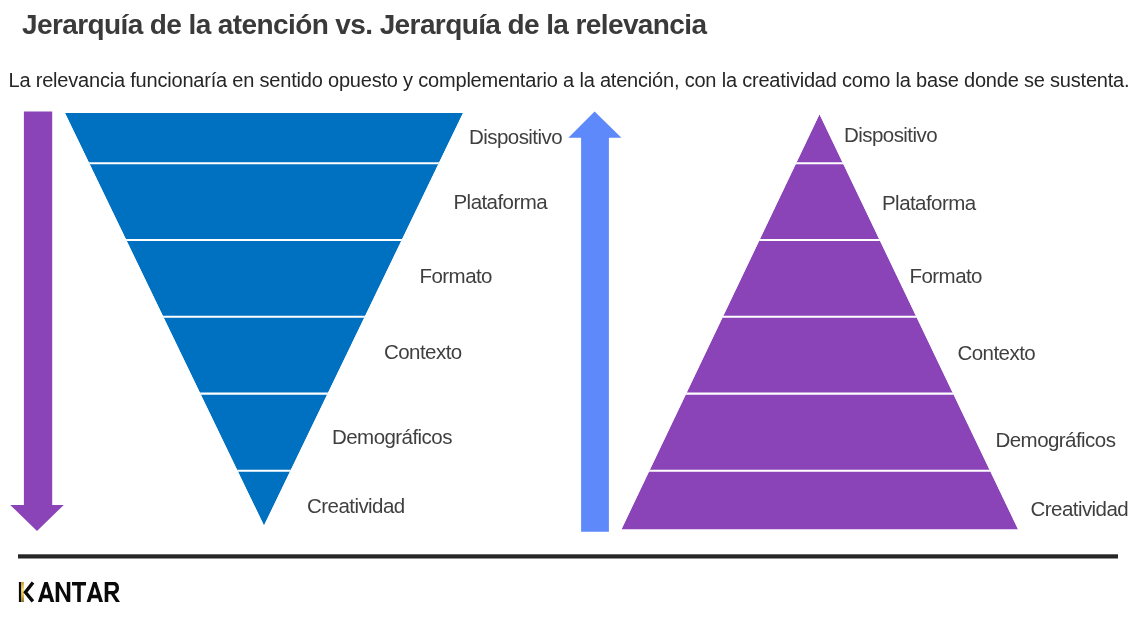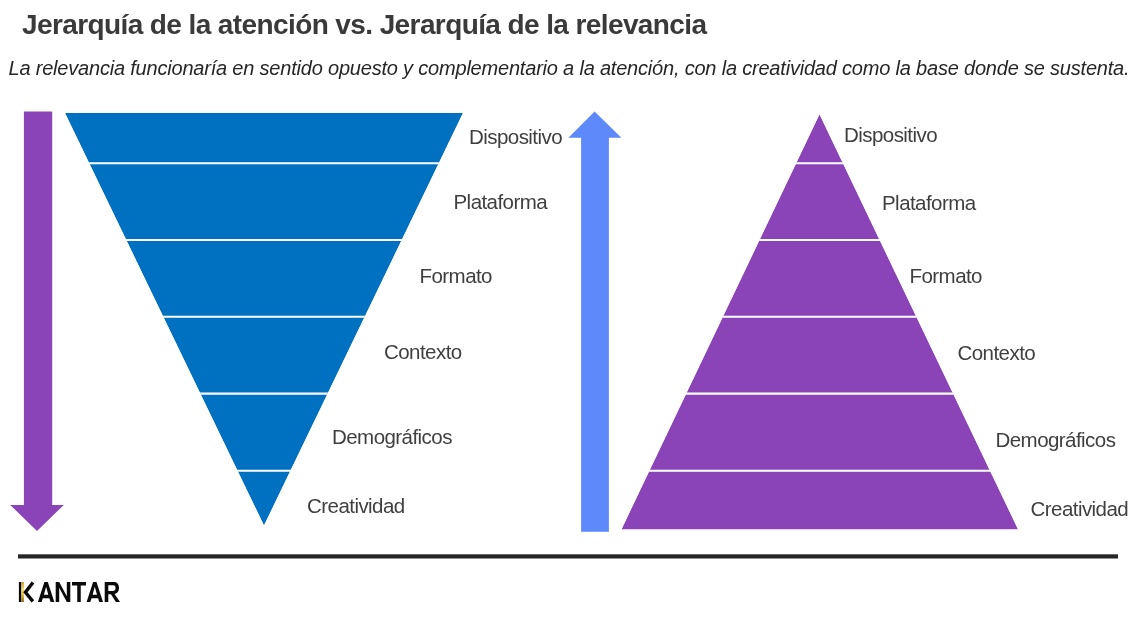--- a/index.html
+++ b/index.html
@@ -1,21 +1,21 @@
 <!DOCTYPE html>
 <html><head>
 <meta charset="utf-8">
 <style>
   html,body{margin:0;padding:0;background:#fff;}
   body{width:1140px;height:619px;position:relative;overflow:hidden;
        font-family:"Liberation Sans",sans-serif;}
   #title{position:absolute;left:22px;top:11px;font-size:28px;font-weight:bold;
          letter-spacing:-0.6px;color:#3a3a3a;white-space:nowrap;line-height:1;}
-  #subtitle{position:absolute;left:8.5px;top:58px;font-size:20px;
-         letter-spacing:-0.2px;color:#262626;white-space:nowrap;line-height:1;font-style:italic;}
+  #subtitle{position:absolute;left:8.5px;top:70px;font-size:20px;
+         letter-spacing:-0.2px;color:#262626;white-space:nowrap;line-height:1;}
   #diagram{position:absolute;left:0;top:0;}
 </style>
 </head>
 <body>
 <div id="title">Jerarquía de la atención vs. Jerarquía de la relevancia</div>
 <div id="subtitle">La relevancia funcionaría en sentido opuesto y complementario a la atención, con la creatividad como la base donde se sustenta.</div>
 <svg id="diagram" width="1140" height="619" viewBox="0 0 1140 619">
   <defs>
     <clipPath id="clipL">
         <polygon points="65,113 463,113 264,525.5"></polygon>

